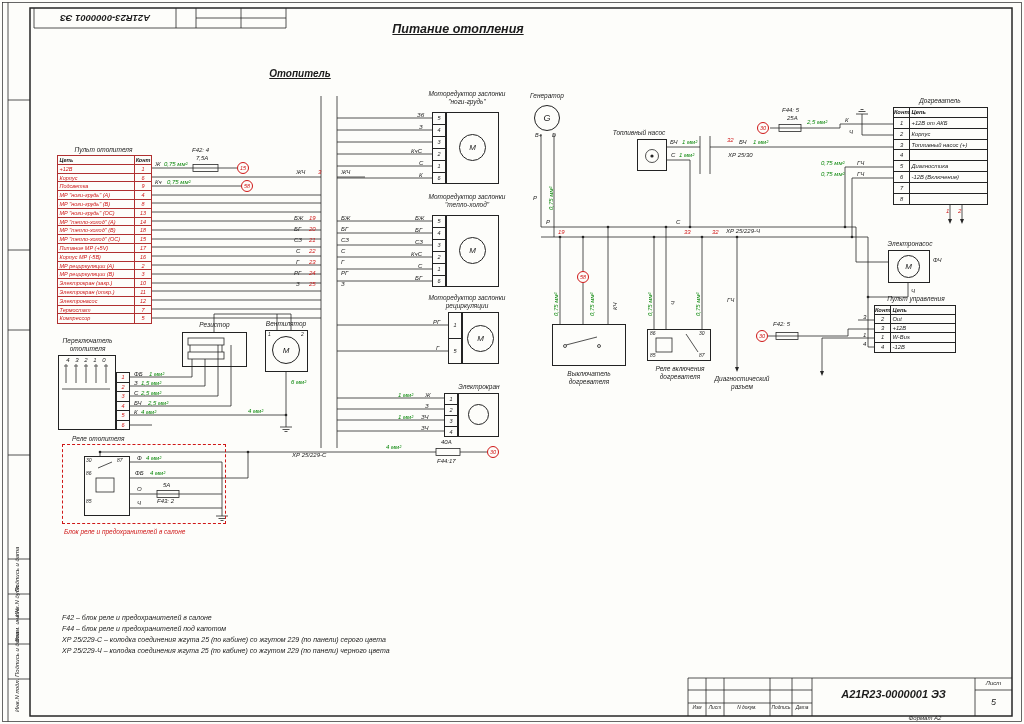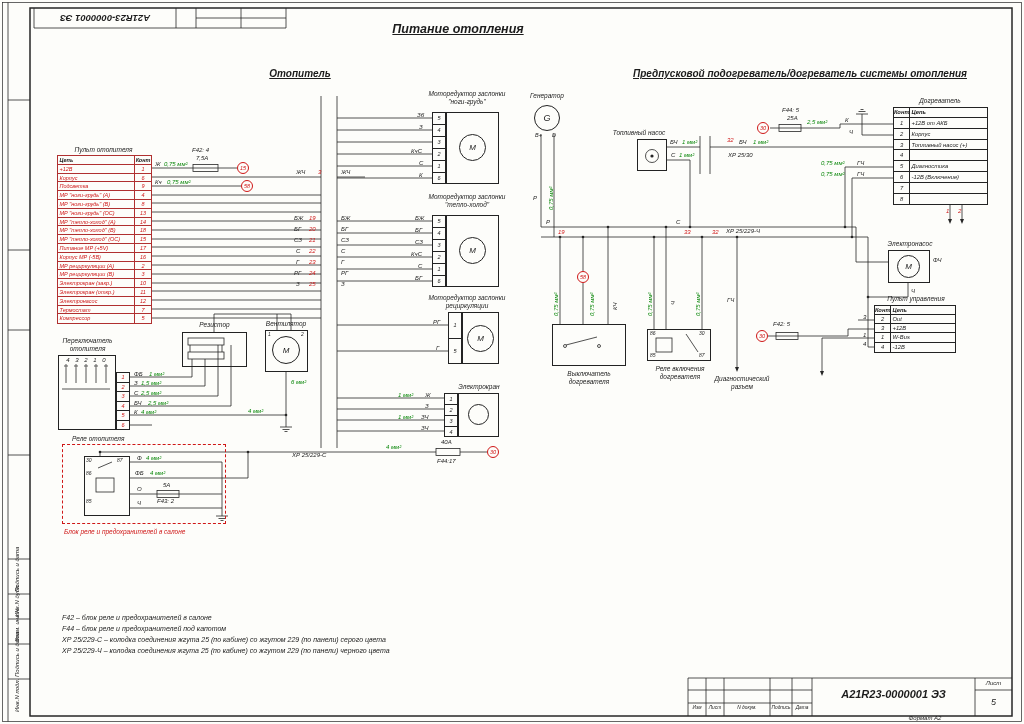--- a/index.html
+++ b/index.html
@@ -267,21 +267,20 @@
       <circle class="dot" cx="100" cy="452" r="1.3"></circle>
 
     <polygon class="arr" points="948,219 952,219 950,224"></polygon>
     <polygon class="arr" points="960,219 964,219 962,224"></polygon>
     <polygon class="arr" points="820,371 824,371 822,376"></polygon>
     <polygon class="arr" points="735,367 739,367 737,372"></polygon>
   </svg>
 
   <div class="h-title">Питание отопления</div>
   <div class="h-sec" style="left:245px;top:68px;width:110px">Отопитель</div>
-  <div class="h-sec" style="left:628px;top:68px;width:344px">Предпусковой подогреватель/догреватель системы отопления</div>
   <div class="stamp-top">А21R23-0000001 ЭЗ</div>
 
   <div class="clabel" style="left:56px;top:146px;width:95px">Пульт отопителя</div>
   <div class="ptable">
     <div class="prow phead">
       <span class="plab">Цепь</span>
       <span class="ppin">Конт</span>
     </div>
     <div>
 

